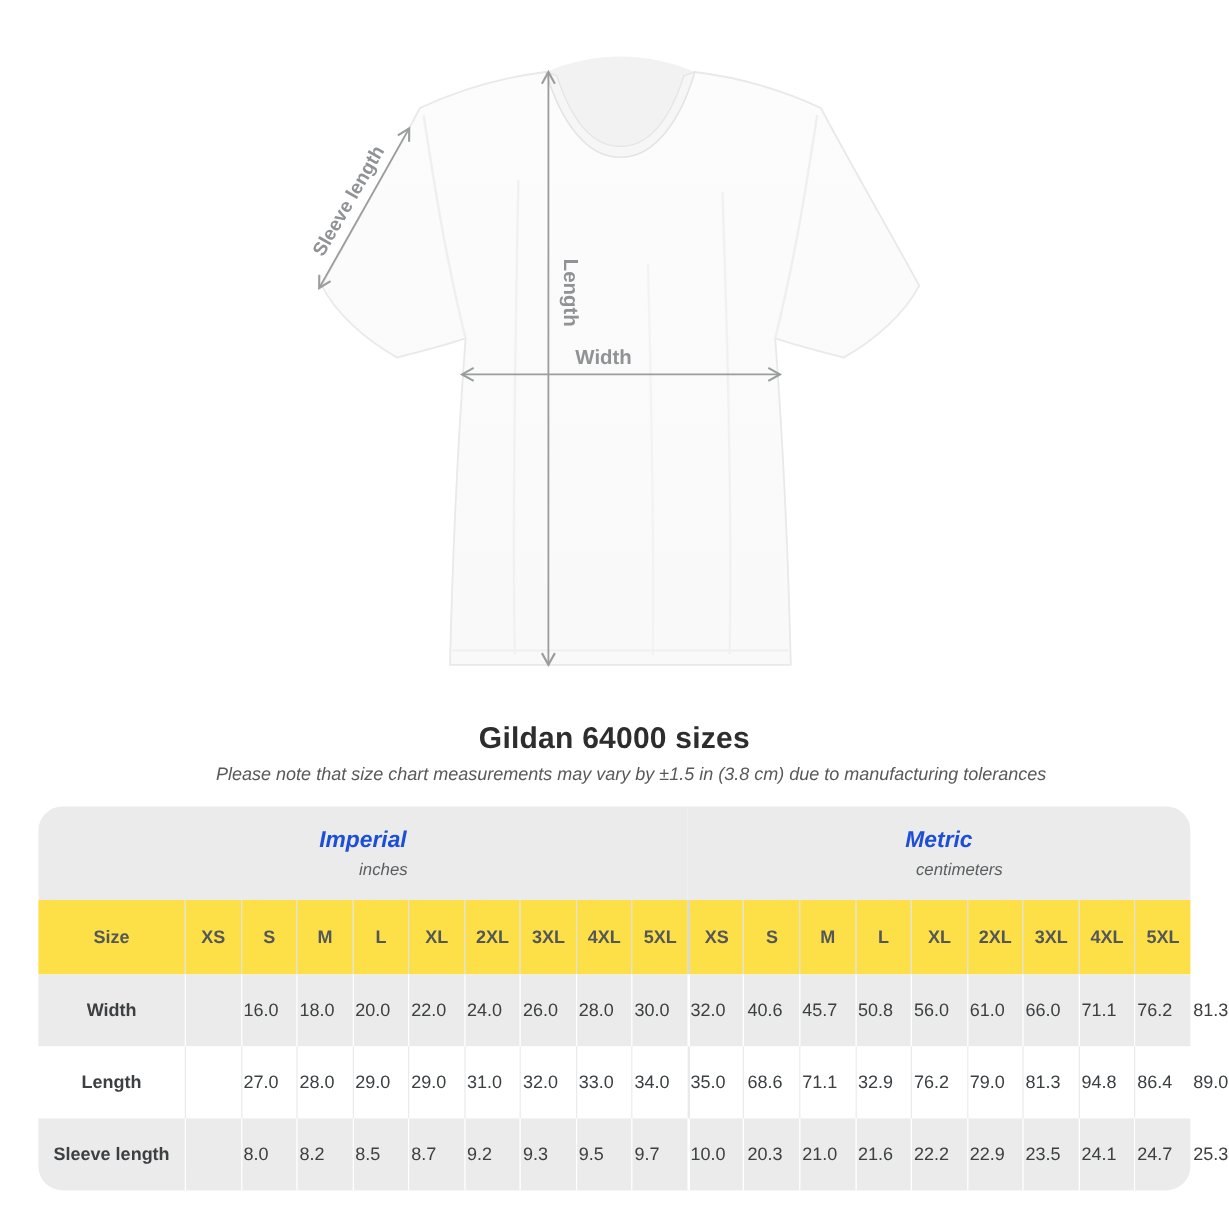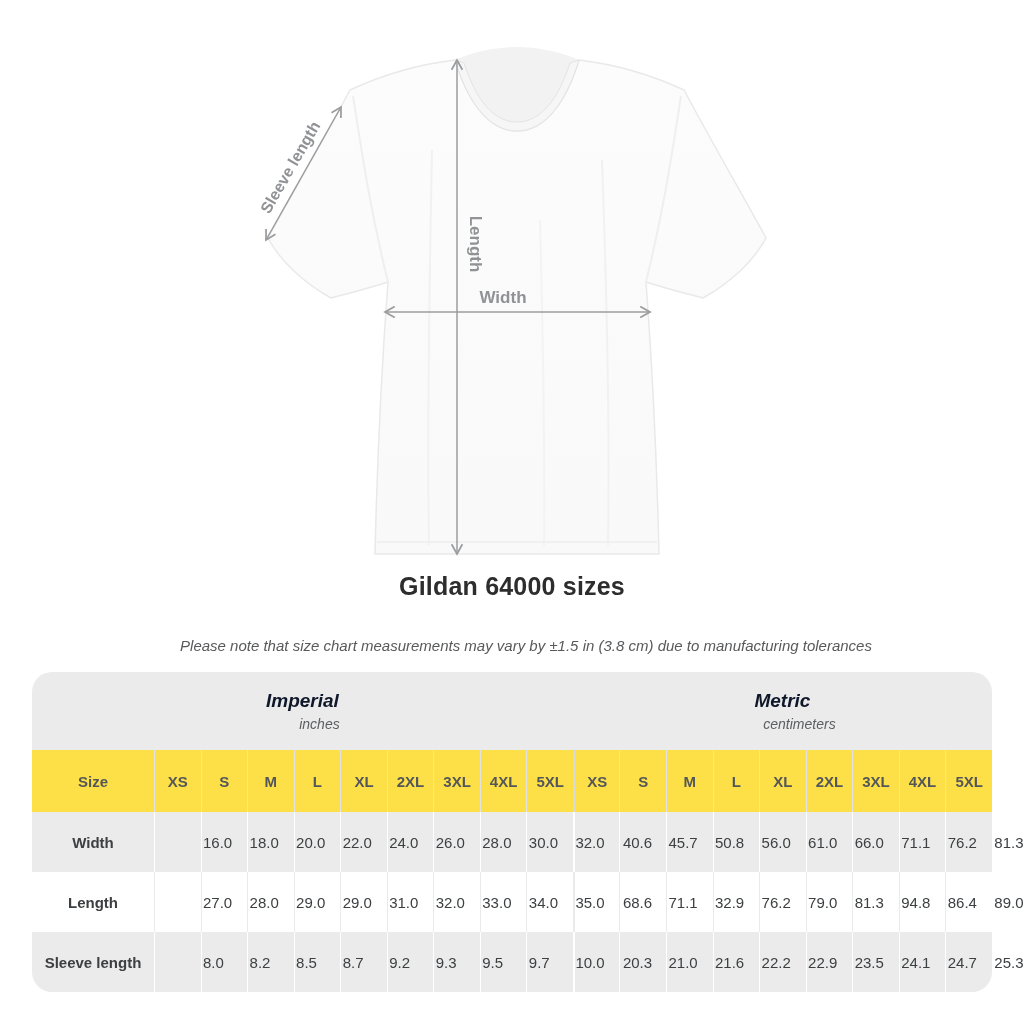--- a/index.html
+++ b/index.html
@@ -5,35 +5,35 @@
   html,body{margin:0;padding:0;}
   body{
     width:1024px;height:1024px;position:relative;overflow:hidden;
     background:#ffffff;
     font-family:"Liberation Sans",sans-serif;
   }
   
   .diagram{position:absolute;left:0;top:0;width:1024px;height:580px;}
   
   .title{
-    position:absolute;top:572px;left:0;width:1024px;text-align:center;
+    position:absolute;top:601px;left:0;width:1024px;text-align:center;
     font-size:25px;font-weight:bold;color:#2d2d2e;letter-spacing:.2px;
   }
   .subtitle{
     position:absolute;top:637px;left:0;width:1024px;text-align:center;
     font-size:15px;font-style:italic;color:#58595b;padding-left:14px;
   }
   
   .table-wrap{position:absolute;left:32px;top:672px;width:960px;}
   table{border-collapse:separate;border-spacing:0;table-layout:fixed;width:960px;}
   td{text-align:center;vertical-align:middle;padding:0;}
   .band-cell{background:#ebebeb;height:78px;}
   .band-cell.first{border-top-left-radius:20px;}
   .band-cell.last{border-top-right-radius:20px;margin-top:30px;}
-  .band-title{font-size:19px;font-weight:bold;font-style:italic;color:#0f172a;}
+  .band-title{font-size:19px;font-weight:bold;font-style:italic;color:#1d4ed8;}
   .band-sub{font-size:14px;font-style:italic;color:#5b5e60;margin-top:4px;padding-left:34px;}
   tr.sizes td{height:62px;font-weight:bold;font-size:15px;color:#54575a;background:#fde047;}
   tr.vals td{height:60px;font-size:15px;color:#3d4042;background:#ffffff;}
   tr.vals.stripe td{background:#ebebeb;}
   td.rowlabel{font-weight:bold;font-size:15px;color:#54575a;}
   tr.sizes td + td{border-left:1px solid #e2e2e2;}
   tr.vals td + td{border-left:1px solid #eaeaea;padding-left:48px;}
   tr.vals.stripe td + td{border-left:1px solid #ffffff;}
   td.sep{border-left-width:2px !important;}
   tr.sizes td.sep{border-left-color:#d9d9d9 !important;}

